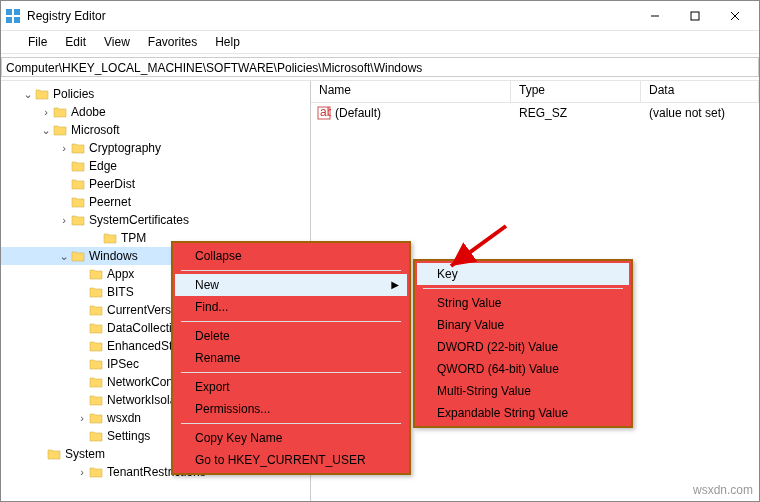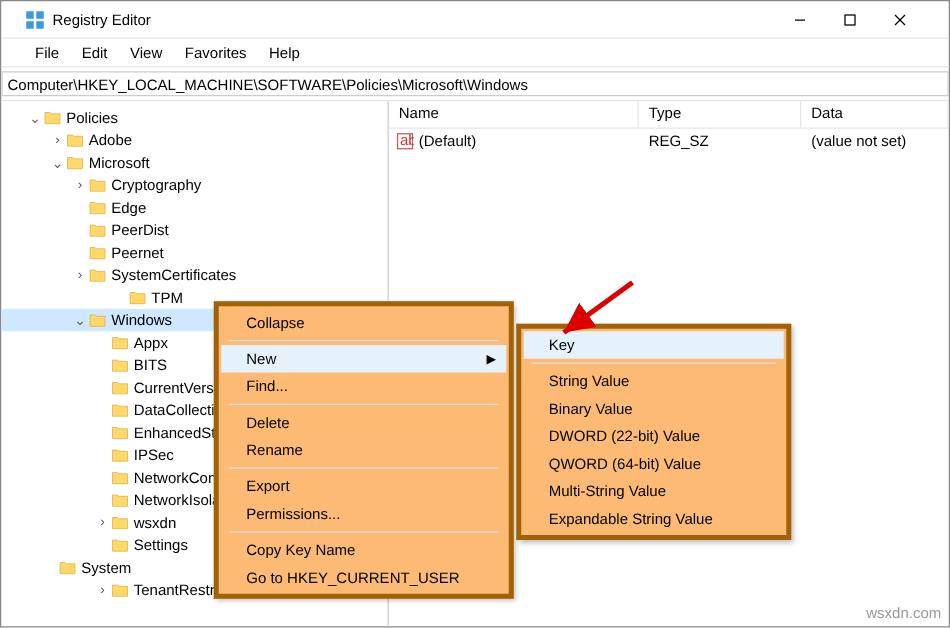--- a/index.html
+++ b/index.html
@@ -1,17 +1,17 @@
 <!DOCTYPE html>
 <html><head>
 <meta charset="utf-8">
 <style>
 * { box-sizing: border-box; margin: 0; padding: 0; font-family: "Segoe UI", Tahoma, sans-serif; font-size: 12px; }
 body { width: 760px; height: 502px; background: #fff; color: #000; overflow: hidden; border: 1px solid #888; position: relative; }
-.titlebar { height: 30px; display: flex; align-items: center; padding: 0 19px; border-bottom: 1px solid #e5e5e5; }
+.titlebar { height: 30px; display: flex; align-items: center; padding: 0 4px; border-bottom: 1px solid #e5e5e5; }
 .titlebar .app-icon { width: 16px; height: 16px; margin-right: 6px; }
 .titlebar .title { flex: 1; }
 .titlebar .winbtn { width: 40px; height: 30px; display: flex; align-items: center; justify-content: center; }
 .menubar { height: 22px; display: flex; gap: 2px; align-items: center; padding: 0 4px; margin-left: 15px; }
 .menubar span { padding: 2px 8px; }
 .toolbar { height: 28px; border-top: 1px solid #e5e5e5; border-bottom: 1px solid #e5e5e5; display: flex; align-items: center; }
 .path { flex: 1; border: 1px solid #ccc; height: 20px; padding: 0 4px; line-height: 20px; font-size: 12px; }
 .content { display: flex; height: calc(502px - 30px - 22px - 28px); }
 .tree { width: 310px; border-right: 1px solid #ccc; padding-top: 4px; overflow: hidden; }
 .list { flex: 1; }
@@ -21,21 +21,21 @@
 .col-type { width: 130px; }
 .col-data { flex: 1; }
 .list-row { display: flex; height: 20px; align-items: center; }
 .list-row .cname { width: 200px; padding-left: 6px; display:flex; align-items:center; gap:4px;}
 .list-row .ctype { width: 130px; padding-left: 8px; }
 .list-row .cdata { flex:1; padding-left: 8px; }
 .tree-row { display: flex; align-items: center; height: 18px; padding-left: 20px; white-space: nowrap; }
 .tree-row .tw { display:inline-block; width:14px; text-align:center; color:#555; font-size:11px; }
 .tree-row .fol { width:14px; height:12px; margin-right:4px; }
 .sel { background: #cde8ff; }
-.ctx { position: absolute; background: #fdba74; border: 4px solid #a16207; box-shadow: 2px 2px 4px rgba(0,0,0,0.25); padding: 2px; }
+.ctx { position: absolute; background: #ef4444; border: 2px solid #a16207; box-shadow: 2px 2px 4px rgba(0,0,0,0.25); padding: 2px; }
 .ctx .item { padding: 4px 30px 4px 20px; position: relative; }
 .ctx .sep { height: 1px; background: #ddd; margin: 3px 6px; }
 .ctx .hl { background: #e5f1fb; }
 .ctx .arrow { position: absolute; right: 8px; top: 5px; font-size: 10px; }
 .ctx1 { left: 170px; top: 240px; width: 240px; }
 .ctx2 { left: 412px; top: 258px; width: 220px; }
 .red-arrow { position:absolute; left:440px; top:220px; width:70px; height:50px; pointer-events:none; }
 .watermark { position:absolute; right:6px; bottom:4px; font-size:12px; color:#999; }
 svg.folder { fill:#ffd868; stroke:#caa93e; stroke-width:0.5; }
 </style>

